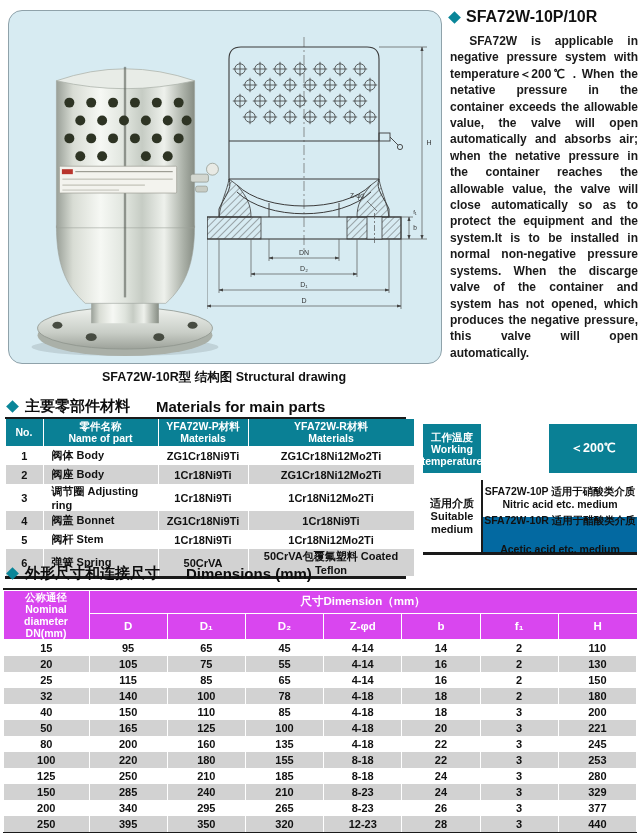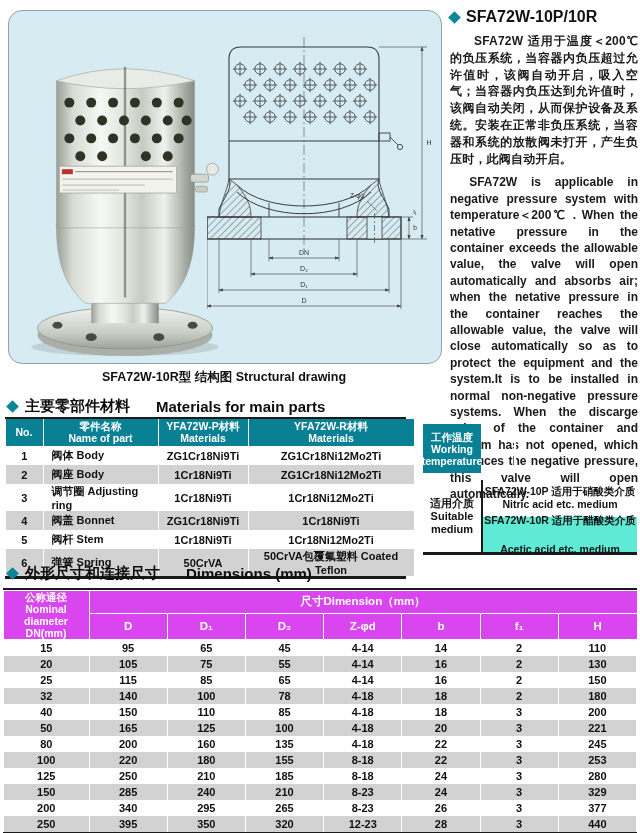--- a/index.html
+++ b/index.html
@@ -44,21 +44,21 @@
   .cond-temp .gap{width:2px;background:#fff;}
   .cond-temp .val{flex:1;background:#0a8095;color:#fff;font-size:12.5px;font-weight:bold;
                   display:flex;align-items:center;justify-content:center;}
   .cond-med{display:flex;margin-top:7px;border-bottom:3px solid #1a1a1a;}
   .cond-med .lab{width:58px;display:flex;flex-direction:column;align-items:center;justify-content:center;
                  font-size:11px;line-height:13px;font-weight:bold;text-align:center;color:#111;}
   .cond-med .vline{width:2px;background:#1a1a1a;}
   .cond-med .rows{flex:1;}
   .med-row{height:35px;display:flex;flex-direction:column;align-items:center;justify-content:center;
            font-size:10.5px;line-height:12.5px;font-weight:bold;text-align:center;color:#111;}
-  .med-row.alt{background:#5eead4;gap:16px;}
+  .med-row.alt{background:#0369a1;gap:16px;}
   .med-sep{height:2px;background:#fff;}
   
   .dims-wrap{position:absolute;left:3px;top:588px;width:634px;border-top:2px solid #1a1a1a;border-bottom:3px solid #1a1a1a;}
   .dims-table{width:634px;table-layout:fixed;}
   .dims-table th{background:#d946ef;color:#fff;font-weight:bold;border:1px solid #fff;padding:0;}
   .dims-table th.dn{width:85px;font-size:10.5px;line-height:12px;border-left:none;}
   .dims-table th.span{font-size:11.5px;height:21px;border-top:none;border-right:none;}
   .dims-table th.col{font-size:11.5px;height:24px;}
   .dims-table th.col:last-child{border-right:none;}
   .dims-table td{font-size:11px;font-weight:bold;text-align:center;height:16px;padding:0;
@@ -302,21 +302,20 @@
     </svg>
   </div>
 
   <div class="caption">SFA72W-10R型 结构图 Structural drawing</div>
 
   <div class="rightcol">
     <div class="prod-head">
       <span class="diamond"></span>
       <span>SFA72W-10P/10R</span>
     </div>
-    <div class="para cn">SFA72W 适用于温度＜200℃的负压系统，当容器内负压超过允许值时，该阀自动开启，吸入空气；当容器内负压达到允许值时，该阀自动关闭，从而保护设备及系统。安装在正常非负压系统，当容器和系统的放散阀未打开，产生负压时，此阀自动开启。</div>
     <div class="para en">SFA72W is applicable in negative pressure system with temperature＜200℃ . When the netative pressure in the container exceeds the allowable value, the valve will open automatically and absorbs air; when the netative pressure in the container reaches the allowable value, the valve will close automatically so as to protect the equipment and the system.It is to be installed in normal non-negative pressure systems. When the discarge valve of the container and system has not opened, which produces the negative pressure, this valve will open automatically.</div>
   </div>
 
   <div class="sec-title" id="sec1">
     <span class="diamond"></span>
     <span>主要零部件材料</span>
     <span class="en">Materials for main parts</span>
   </div>
 
   <div class="mat-wrap">
@@ -380,20 +379,21 @@
   </div>
 
   <div class="cond">
     <div class="cond-temp">
       <div class="lab">
         <span>工作温度</span>
         <span>Working</span>
         <span>temperature</span>
       </div>
       <div class="gap"></div>
+      <div class="val">＜200℃</div>
     </div>
     <div class="cond-med">
       <div class="lab">
         <span>适用介质</span>
         <span>Suitable</span>
         <span>medium</span>
       </div>
       <div class="vline"></div>
       <div class="rows">
         <div class="med-row">

